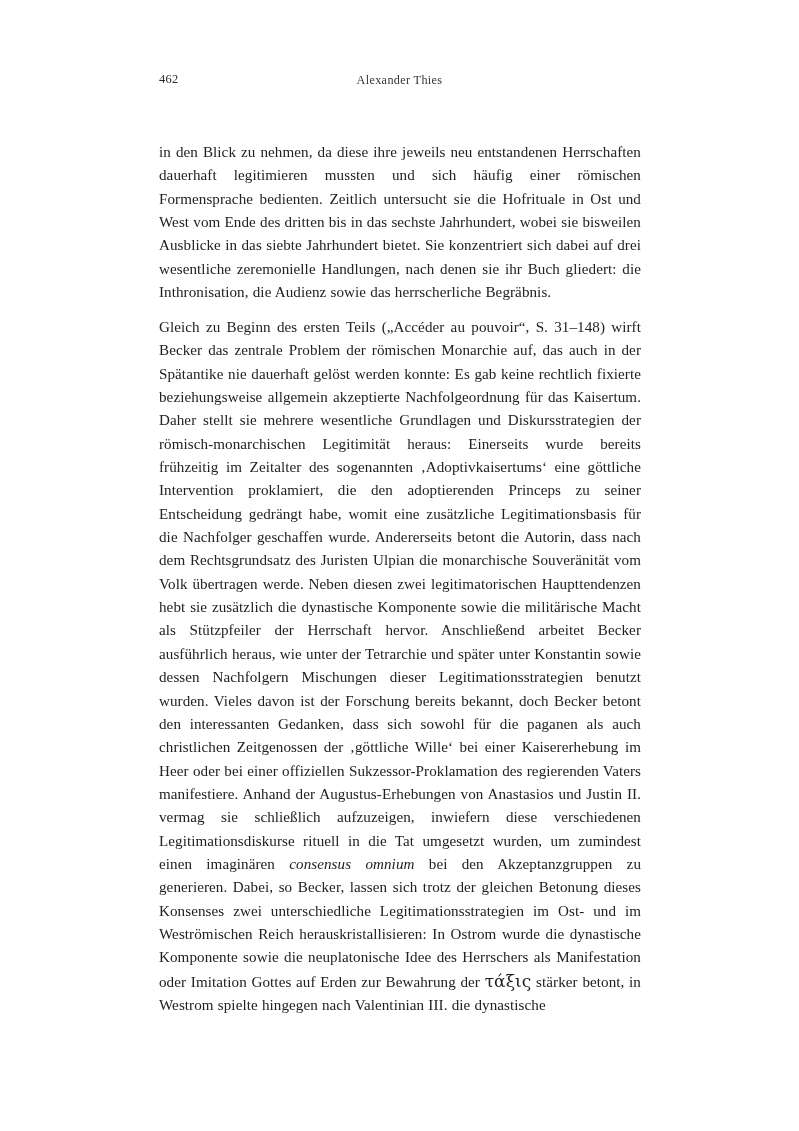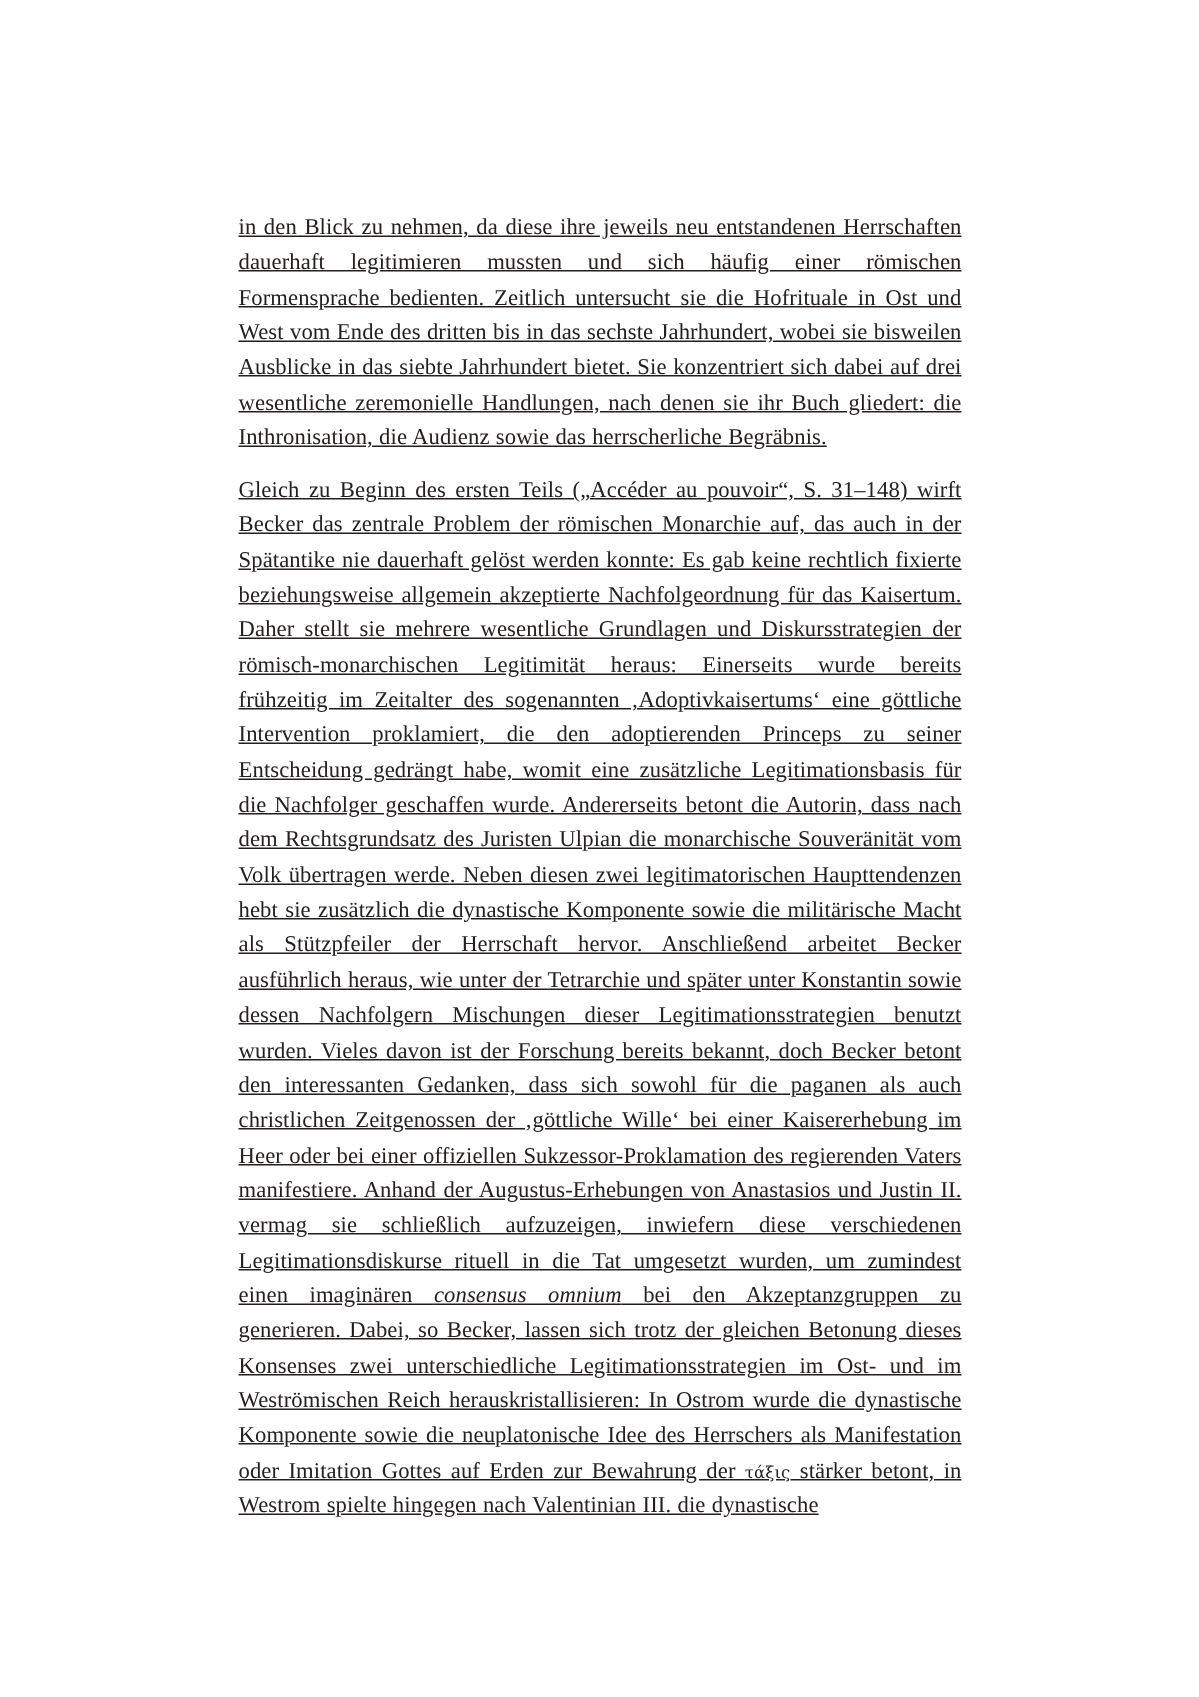--- a/index.html
+++ b/index.html
@@ -39,21 +39,20 @@
     text-align: center;
     font-size: 12.2px;
     letter-spacing: 0.35px;
     color: #3a3431;
   }
   .body-block {
     position: absolute;
     top: 141px;
     left: 159px;
     width: 482px;
-    text-decoration: underline;
   }
   p.para {
     margin: 0;
     font-size: 15.1px;
     line-height: 23.35px;
     text-align: justify;
     text-align-last: left;
     hyphens: manual;
     -webkit-hyphens: manual;
     word-spacing: 0.02em;
@@ -62,27 +61,31 @@
   }
   p.para + p.para {
     margin-top: 11.6px;
   }
   .it {
     font-style: italic;
     margin-top: 16px;
   }
   .grk {
     font-family: "DejaVu Serif", "Liberation Serif", serif;
-    font-size: 11px;
+    font-size: 17px;
   }
 </style>
 </head>
 <body>
 
 <div class="page">
 
+  <div class="header">
+    <span class="folio">462</span>
+    <span class="running-head">Alexander Thies</span>
+  </div>
 
   <div class="body-block" id="body-column">
       <p class="para">in den Blick zu nehmen, da diese ihre jeweils neu entstandenen Herrschaften dauerhaft legitimieren mussten und sich häufig einer römischen Formensprache bedienten. Zeitlich untersucht sie die Hofrituale in Ost und West vom Ende des dritten bis in das sechste Jahrhundert, wobei sie bisweilen Ausblicke in das siebte Jahrhundert bietet. Sie konzentriert sich dabei auf drei wesentliche zeremonielle Handlungen, nach denen sie ihr Buch gliedert: die Inthronisation, die Audienz sowie das herrscherliche Begräbnis.</p>
       <p class="para">Gleich zu Beginn des ersten Teils („Accéder au pouvoir“, S. 31–148) wirft Becker das zentrale Problem der römischen Monarchie auf, das auch in der Spätantike nie dauerhaft gelöst werden konnte: Es gab keine rechtlich fixierte beziehungsweise allgemein akzeptierte Nachfolgeordnung für das Kaisertum. Daher stellt sie mehrere wesentliche Grundlagen und Diskursstrategien der römisch-monarchischen Legitimität heraus: Einerseits wurde bereits frühzeitig im Zeitalter des sogenannten ‚Adoptivkaisertums‘ eine göttliche Intervention proklamiert, die den adoptierenden Princeps zu seiner Entscheidung gedrängt habe, womit eine zusätzliche Legitimationsbasis für die Nachfolger geschaffen wurde. Andererseits betont die Autorin, dass nach dem Rechtsgrundsatz des Juristen Ulpian die monarchische Souveränität vom Volk übertragen werde. Neben diesen zwei legitimatorischen Haupttendenzen hebt sie zusätzlich die dynastische Komponente sowie die militärische Macht als Stützpfeiler der Herrschaft hervor. Anschließend arbeitet Becker ausführlich heraus, wie unter der Tetrarchie und später unter Konstantin sowie dessen Nachfolgern Mischungen dieser Legitimationsstrategien benutzt wurden. Vieles davon ist der Forschung bereits bekannt, doch Becker betont den interessanten Gedanken, dass sich sowohl für die paganen als auch christlichen Zeitgenossen der ‚göttliche Wille‘ bei einer Kaisererhebung im Heer oder bei einer offiziellen Sukzessor-Proklamation des regierenden Vaters manifestiere. Anhand der Augustus-Erhebungen von Anastasios und Justin II. vermag sie schließlich aufzuzeigen, inwiefern diese verschiedenen Legitimationsdiskurse rituell in die Tat umgesetzt wurden, um zumindest einen imaginären <span class="it">consensus omnium</span> bei den Akzeptanzgruppen zu generieren. Dabei, so Becker, lassen sich trotz der gleichen Betonung dieses Konsenses zwei unterschiedliche Legitimationsstrategien im Ost- und im Weströmischen Reich herauskristallisieren: In Ostrom wurde die dynastische Komponente sowie die neuplatonische Idee des Herrschers als Manifestation oder Imitation Gottes auf Erden zur Bewahrung der <span class="grk">τάξις</span> stärker betont, in Westrom spielte hingegen nach Valentinian III. die dynastische</p>
     </div>
 
 </div>
 
 </body></html>

